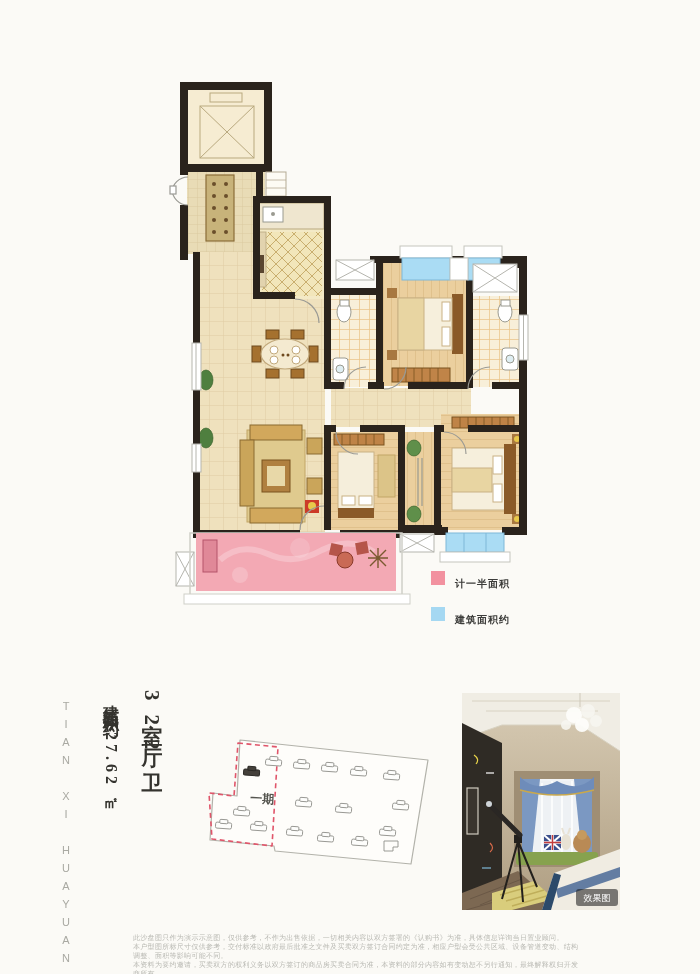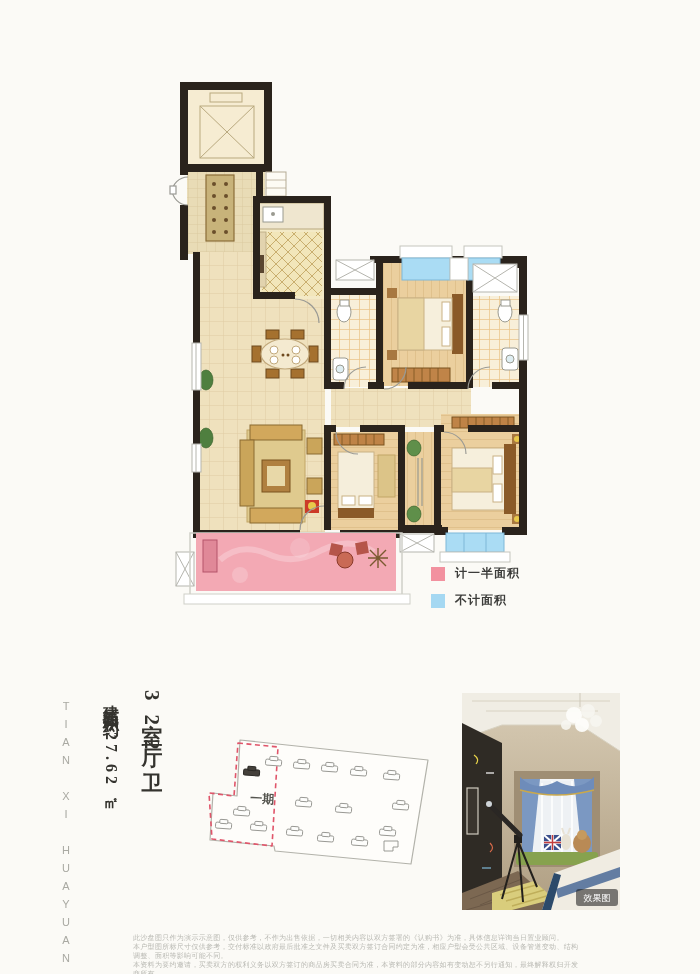--- a/index.html
+++ b/index.html
@@ -11,21 +11,21 @@
   #unit-type{left:138px;top:690px;font-family:"Liberation Serif",serif;font-size:21px;font-weight:600;letter-spacing:7px;}
   #area-text{left:100px;top:692px;font-family:"Liberation Serif",serif;font-size:16px;font-weight:600;letter-spacing:4px;text-orientation:mixed;}
   #project-en{left:60px;top:700px;font-size:11px;color:#a9a9a2;letter-spacing:6px;text-orientation:upright;}
 
   
   #legend{position:absolute;left:431px;top:565px;display:flex;flex-direction:column;gap:10px;}
   .legend-row{display:flex;align-items:center;gap:10px;}
   .swatch{width:14px;height:14px;display:inline-block;}
   .swatch.pink{background:#f2919f;}
   .swatch.blue{background:#a5d8f2;}
-  .legend-label{font-size:12px;font-weight:bold;color:#3c3c3a;letter-spacing:1px;}
+  .legend-label{font-size:10px;font-weight:bold;color:#3c3c3a;letter-spacing:1px;margin-top:12px;}
 
   
   #floor-plan-svg{position:absolute;left:160px;top:50px;}
   #site-plan-svg{position:absolute;left:188px;top:718px;}
   #photo-svg{position:absolute;left:462px;top:693px;}
 
   
   #disclaimer{position:absolute;left:133px;top:933px;width:450px;color:#b9b9b3;font-size:7px;line-height:9px;letter-spacing:.3px;}
 </style>
 </head>
@@ -296,21 +296,21 @@
     </g>
   </svg>
 
   <div id="legend">
     <div class="legend-row">
       <span class="swatch pink"></span>
       <span class="legend-label">计一半面积</span>
     </div>
     <div class="legend-row">
       <span class="swatch blue"></span>
-      <span class="legend-label">不计面积</span>
+      <span class="legend-label">建筑面积约</span>
     </div>
   </div>
 
   <div id="unit-type" class="vtext">3室2厅2卫</div>
   <div id="area-text" class="vtext">建筑面积约 127.62㎡</div>
   <div id="project-en" class="vtext">TIAN XI HUAYUAN</div>
 
   <svg id="site-plan-svg" width="255" height="185" viewBox="0 0 255 185" xmlns="http://www.w3.org/2000/svg">
     <defs>
       <g id="bldg">

